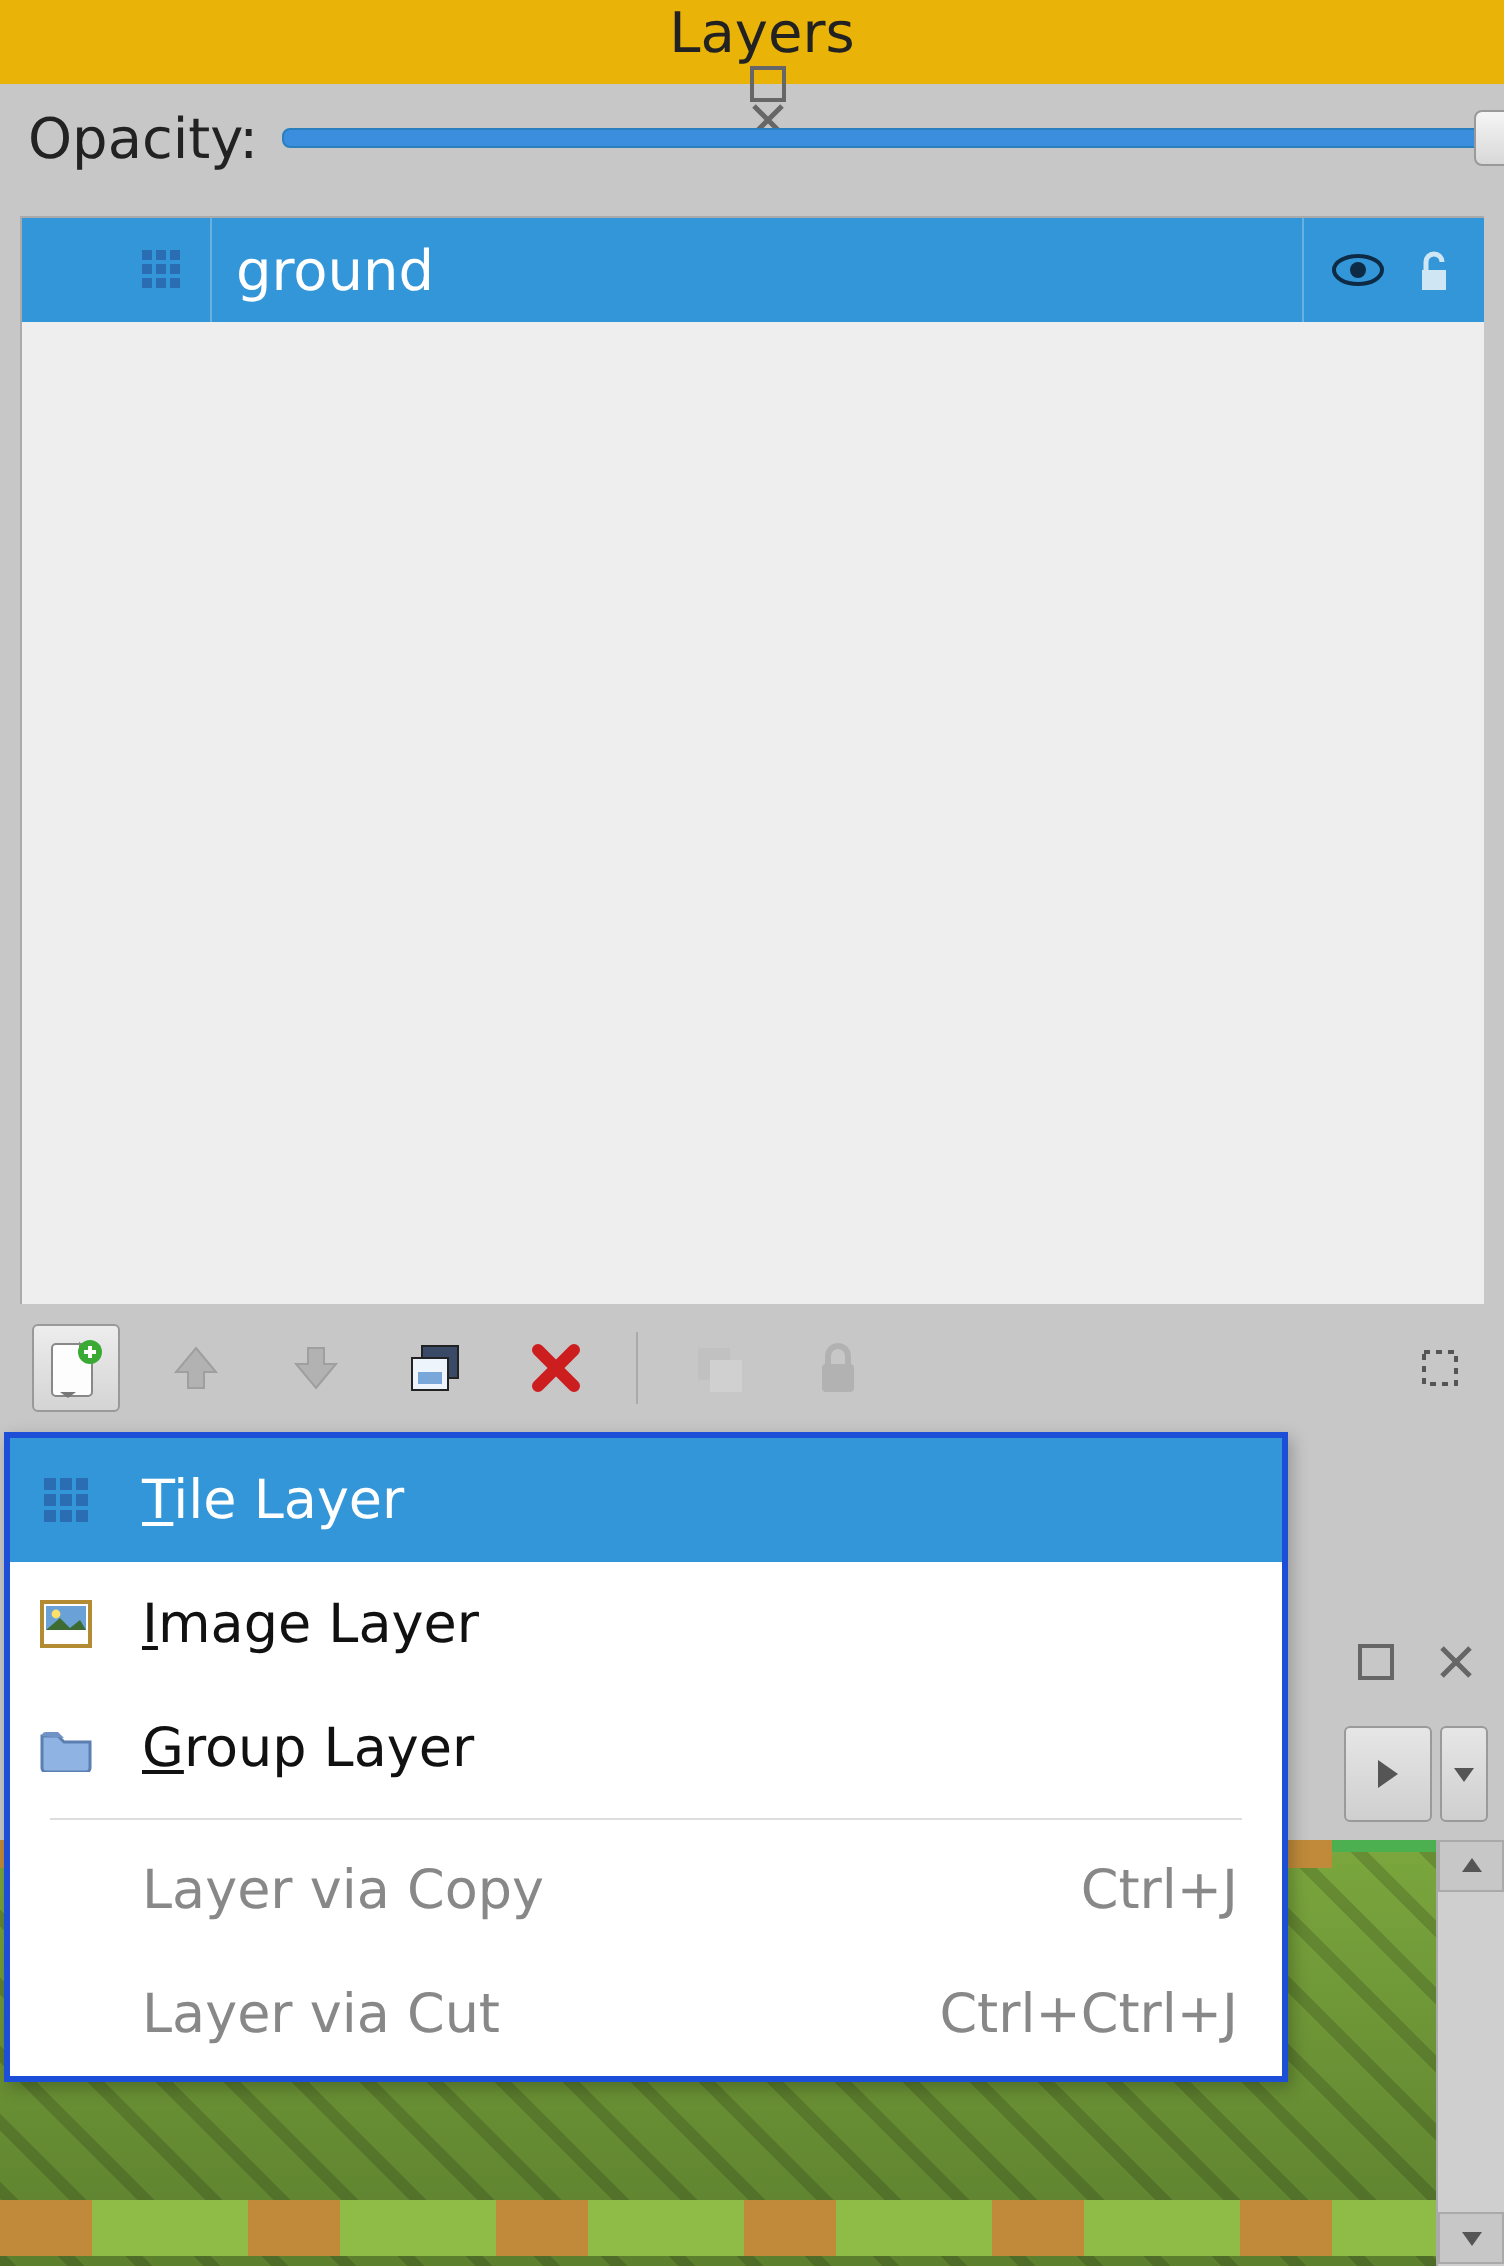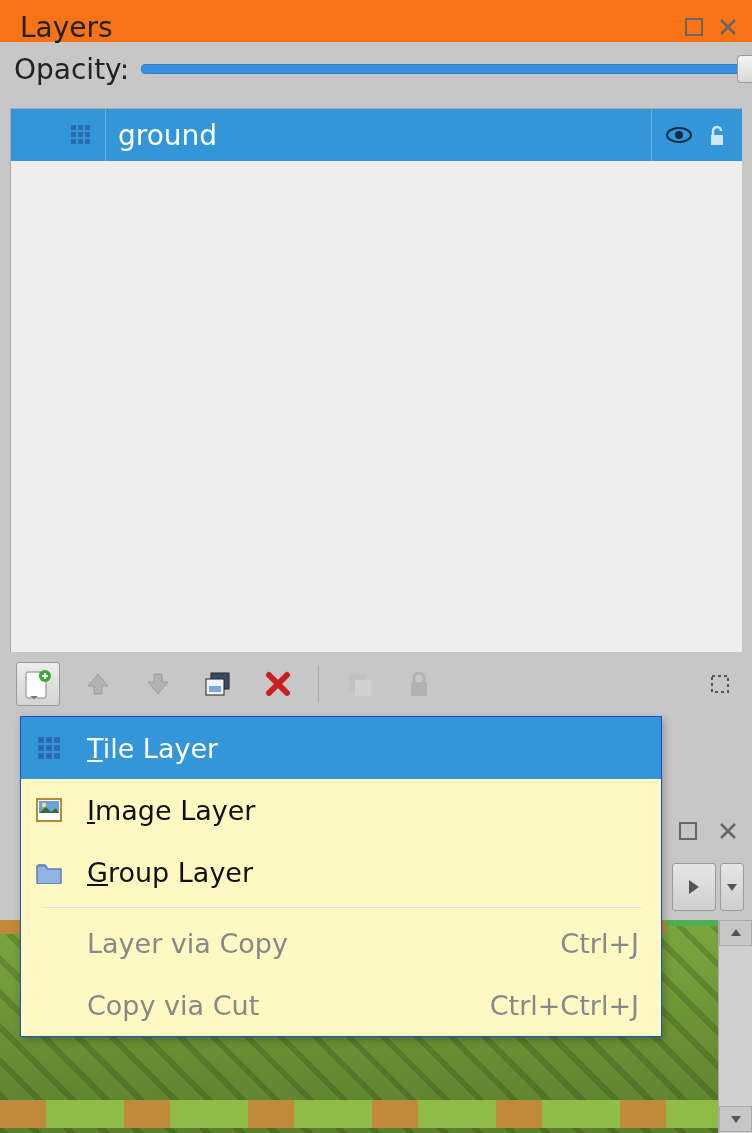--- a/index.html
+++ b/index.html
@@ -2,22 +2,23 @@
 <html><head>
 <meta charset="utf-8">
 <style>
   * { box-sizing: border-box; margin: 0; padding: 0; }
   html, body { width: 752px; height: 1133px; overflow: hidden; font-family: "DejaVu Sans", "Liberation Sans", Arial, sans-serif; background: #c7c7c7; }
   
   .panel-header {
     height: 42px;
     display: flex;
     align-items: center;
-    padding: 12px 10px 0 20px;
-    background: #f97316;
+    padding: 0 10px 0 20px;
+    background: #eab308;
+    flex-direction: column;
   }
   .panel-title { font-size: 28px; color: #222; flex: 1; }
   .panel-hbtn { width: 28px; height: 28px; display:flex; align-items:center; justify-content:center; margin-left: 6px; color: #666; }
   
   .opacity-row {
     height: 54px;
     display: flex;
     align-items: center;
     padding: 0 0 0 14px;
     background: #c7c7c7;
@@ -85,25 +86,25 @@
     gap: 16px;
   }
   .tbtn { width: 44px; height: 44px; display:flex; align-items:center; justify-content:center; border: 1px solid transparent; border-radius:3px; }
   .tbtn.framed { border: 1px solid #999; background: linear-gradient(#ededed,#d4d4d4); }
   .tbtn.disabled { opacity: 0.45; }
   .tsep { width: 1px; height: 36px; background: #aaa; margin: 0 2px; }
   .spacer { flex:1; }
   
   .menu {
     position: absolute;
-    left: 20px;
+    left: 2px;
     top: 716px;
     width: 642px;
-    background: #fef9c3;
-    border: 1px solid #1d4ed8;
+    background: #ffffff;
+    border: 3px solid #1d4ed8;
     box-shadow: 2px 3px 8px rgba(0,0,0,0.25);
     z-index: 10;
   }
   .mitem {
     height: 62px;
     display: flex;
     align-items: center;
     padding: 0 22px 0 12px;
     font-size: 27px;
     color: #111;
@@ -351,16 +352,16 @@
     <span class="mtext"><span class="mnemonic">G</span>roup Layer</span>
   </div>
   <div class="msep"></div>
   <div class="mitem dim">
     <span class="micon"></span>
     <span class="mtext">Layer via Copy</span>
     <span class="mshort">Ctrl+J</span>
   </div>
   <div class="mitem dim">
     <span class="micon"></span>
-    <span class="mtext">Copy via Cut</span>
+    <span class="mtext">Layer via Cut</span>
     <span class="mshort">Ctrl+Ctrl+J</span>
   </div>
 </div>
 
 </body></html>

